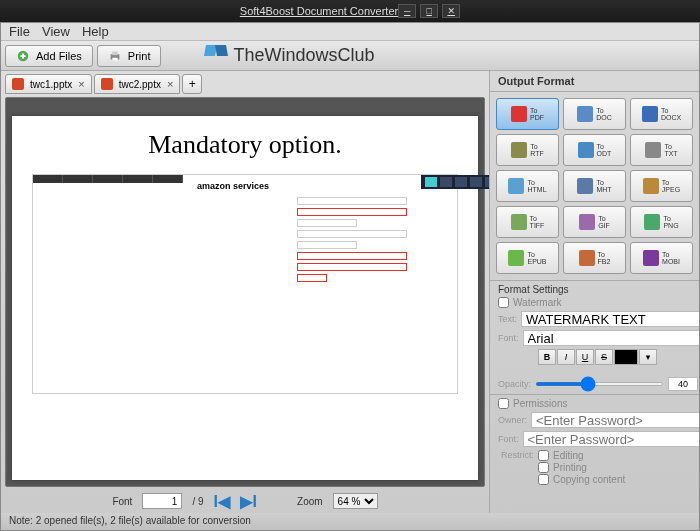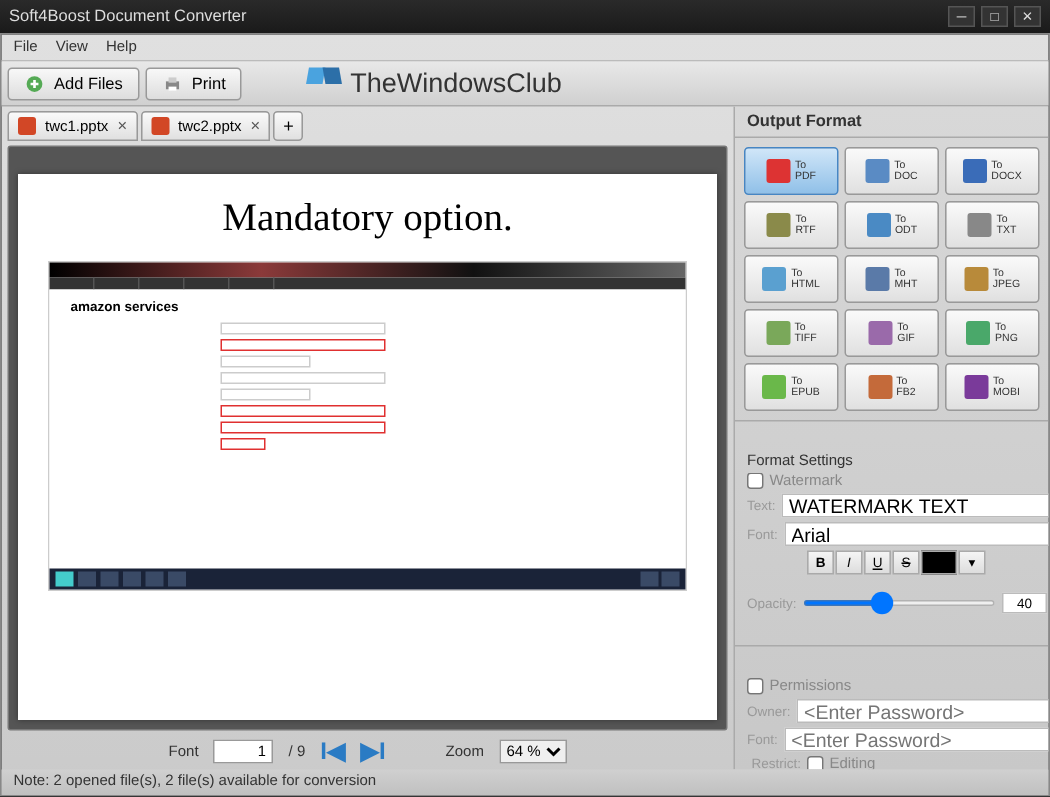--- a/index.html
+++ b/index.html
@@ -1,41 +1,41 @@
 <!DOCTYPE html>
 <html><head>
 <meta charset="utf-8">
 <style>
 * { box-sizing: border-box; margin: 0; padding: 0; font-family: Arial, sans-serif; }
 body { width: 700px; height: 531px; background: #1a1a1a; overflow: hidden; }
-.titlebar { background: linear-gradient(#2a2a2a,#1a1a1a); height: 22px; display: flex; align-items: center; justify-content: space-between; padding: 0 6px; color: #ddd; font-size: 11px; }
+.titlebar { background: linear-gradient(#2a2a2a,#1a1a1a); height: 22px; display: flex; align-items: center; justify-content: center; padding: 0 6px; color: #ddd; font-size: 11px; text-decoration: underline; }
 .titlebar .winbtns { display: flex; gap: 4px; }
 .titlebar .winbtn { width: 18px; height: 14px; background: #333; border: 1px solid #555; display: flex; align-items: center; justify-content: center; font-size: 9px; cursor: pointer; }
 .appbody { background: linear-gradient(#e0e0e0,#cacaca); height: 509px; border: 1px solid #888; display: flex; flex-direction: column; }
-.menubar { height: 18px; display: flex; align-items: center; gap: 12px; padding: 4px 8px; font-size: 10px; color: #333; border-bottom: 1px solid #bbb; }
+.menubar { height: 18px; display: flex; align-items: center; gap: 12px; padding: 4px 8px; font-size: 13px; color: #333; border-bottom: 1px solid #bbb; }
 .menubar span { cursor: pointer; }
 .toolbar { height: 30px; display: flex; align-items: center; padding: 0 4px; border-bottom: 1px solid #aaa; background: linear-gradient(#e8e8e8,#d0d0d0); }
 .tbtn { background: linear-gradient(#f8f8f8,#ddd); border: 1px solid #999; border-radius: 3px; height: 22px; padding: 0 10px; display: flex; align-items: center; gap: 6px; font-size: 11px; margin-right: 4px; cursor: pointer; }
 .tbtn .ticon { width: 14px; height: 14px; }
 .logo { display: flex; align-items: center; gap: 6px; margin-left: 40px; font-size: 18px; color: #333; }
 .logo-icon { width: 22px; height: 22px; position: relative; }
 .logo-icon::before, .logo-icon::after { content:''; position:absolute; width:11px; height:11px; }
 .logo-icon::before { background:#4aa3df; top:0; left:0; transform: skew(-10deg); }
 .logo-icon::after { background:#2c6fa8; top:0; left:11px; transform: skew(10deg); }
 .mainrow { flex:1; display:flex; overflow:hidden; }
 .leftpane { flex:1; display:flex; flex-direction:column; padding: 2px 4px 0 4px; overflow:hidden; }
 .tabbar { height: 22px; display:flex; align-items:center; gap:2px; margin-bottom:2px; }
 .tab { background: linear-gradient(#fafafa,#e0e0e0); border:1px solid #999; border-radius:3px 3px 0 0; height:20px; display:flex; align-items:center; padding:0 6px; font-size:10px; gap:6px; cursor:pointer; }
 .tab .ppt { width:12px;height:12px;background:#d24726;border-radius:2px; }
 .tab .close { font-size:11px;color:#555;cursor:pointer; }
 .addtab { width:20px;height:20px;border:1px solid #999;background:linear-gradient(#fafafa,#e0e0e0);border-radius:3px;display:flex;align-items:center;justify-content:center;font-size:12px;cursor:pointer; }
 .preview { flex:1; background:#555; border:1px solid #777; border-radius:2px; display:flex; flex-direction:column; justify-content:center; align-items:center; padding:6px; }
 .page { background:#fff; width: 100%; height: 100%; box-shadow:0 0 4px rgba(0,0,0,0.4); padding:14px 20px; display:flex; flex-direction:column;margin-top:12px; }
 .page h1 { font-family: Georgia, serif; font-size: 26px; font-weight:normal; text-align:center; margin-bottom:14px; }
-.screenshot-sim { border:1px solid #ccc; height: 220px; display:flex; flex-direction:column; font-size:6px; }
+.screenshot-sim { border:1px solid #ccc; height: 220px; display:flex; flex-direction:row; font-size:6px; }
 .ss-title { height:10px; background: linear-gradient(90deg,#000,#8b3a3a,#111,#666); }
 .ss-tabs { height:8px; background:#333; display:flex; }
 .ss-tabs span { width:30px; height:8px; border-right:1px solid #555; }
 .ss-body { flex:1; background:#fff; padding:6px 14px; }
 .ss-body .amz { font-size:9px; font-weight:bold; margin-bottom:6px; }
 .ss-form { border:0; margin-left:50px; }
 .ss-form .row { display:flex; align-items:center; margin-bottom:3px; }
 .ss-form .lbl { width:50px; font-size:5px; color:#777; text-align:right; padding-right:4px; }
 .ss-form .fld { width:110px; height:8px; border:1px solid #e03030; }
 .ss-form .fld.gray { border-color:#ccc; }
@@ -46,21 +46,21 @@
 .pager input { width:40px; height:16px; font-size:10px; text-align:right; border:1px solid #999; background:#fff; padding:0 4px; }
 .pager .nav { color:#2a7bc4; font-size:16px; cursor:pointer; font-weight:bold; }
 .pager select { font-size:10px; height:16px; border:1px solid #999; }
 .rightpane { width:210px; background:linear-gradient(#d8d8d8,#c8c8c8); border-left:1px solid #aaa; display:flex; flex-direction:column; overflow:hidden; }
 .panel-title { font-size:11px; font-weight:bold; color:#333; padding:4px 8px; border-bottom:1px solid #aaa; }
 .formats { display:grid; grid-template-columns:repeat(3,1fr); gap:4px; padding:6px; }
 .fmt { height:32px; border:1px solid #999; border-radius:3px; background:linear-gradient(#fafafa,#e0e0e0); display:flex; align-items:center; justify-content:center; gap:3px; font-size:8px; color:#333; cursor:pointer; }
 .fmt.active { background:linear-gradient(#d0e6f8,#90c0e8); border-color:#4686c4; }
 .fmt .fi { width:16px; height:16px; border-radius:2px; display:flex; align-items:center; justify-content:center; font-size:7px; color:#fff; font-weight:bold; }
 .fmt .txt { display:flex; flex-direction:column; line-height:1; font-size:7px; }
-.section { border-top:1px solid #aaa; padding:21px 8px; }
+.section { border-top:1px solid #aaa; padding:3px 8px; }
 .section-h { font-size:10px; color:#333; margin-bottom:2px; }
 .chkrow { display:flex; align-items:center; gap:4px; font-size:10px; color:#888; margin-bottom:3px; }
 .chkrow input[type=checkbox] { width:11px; height:11px; }
 .frm-row { display:flex; align-items:center; gap:4px; margin-bottom:3px; font-size:9px; color:#999; }
 .frm-row .lbl { width:36px; }
 .frm-row input[type=text] { flex:1; height:16px; border:1px solid #bbb; font-size:13px; padding:0 4px; background:#fff; }
 .frm-row input.short { width:26px; flex:none; }
 .btnrow { display:flex; gap:1px; margin:2px 0 3px 40px; }
 .btnrow .b { width:18px; height:16px; border:1px solid #aaa; background:linear-gradient(#f5f5f5,#ddd); font-size:9px; display:flex; align-items:center; justify-content:center; cursor:pointer; }
 .btnrow .sw { width:24px; background:#000; }

